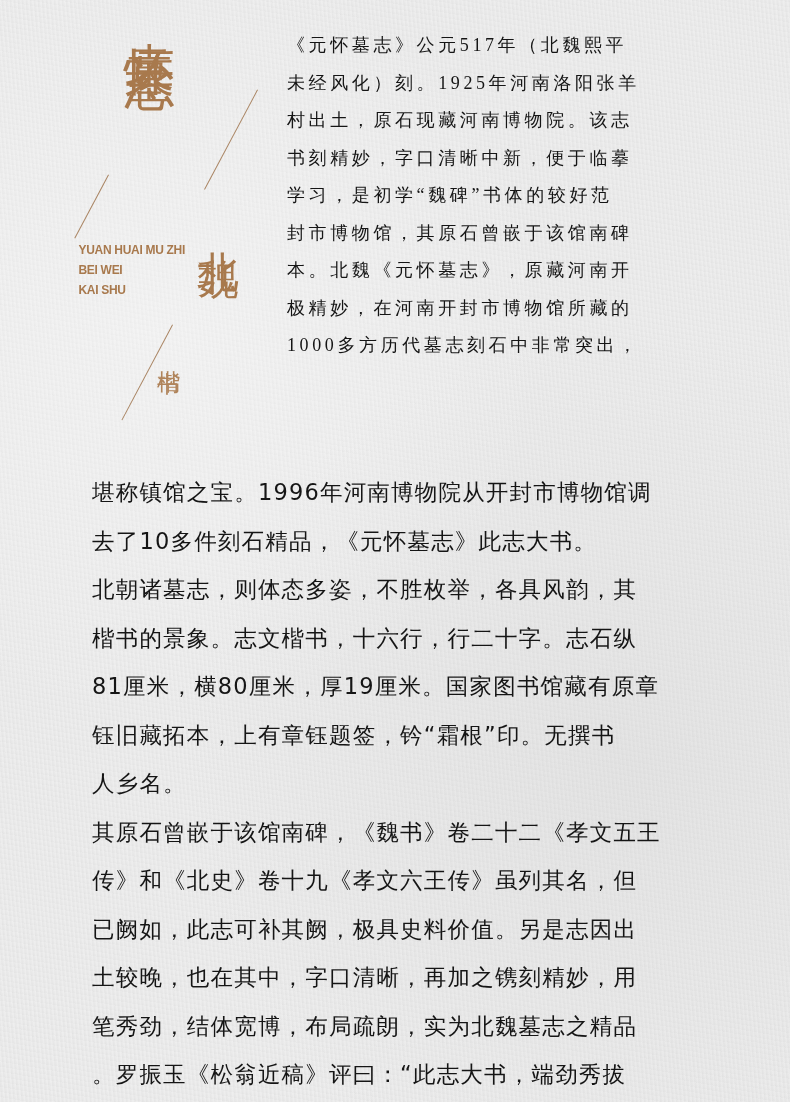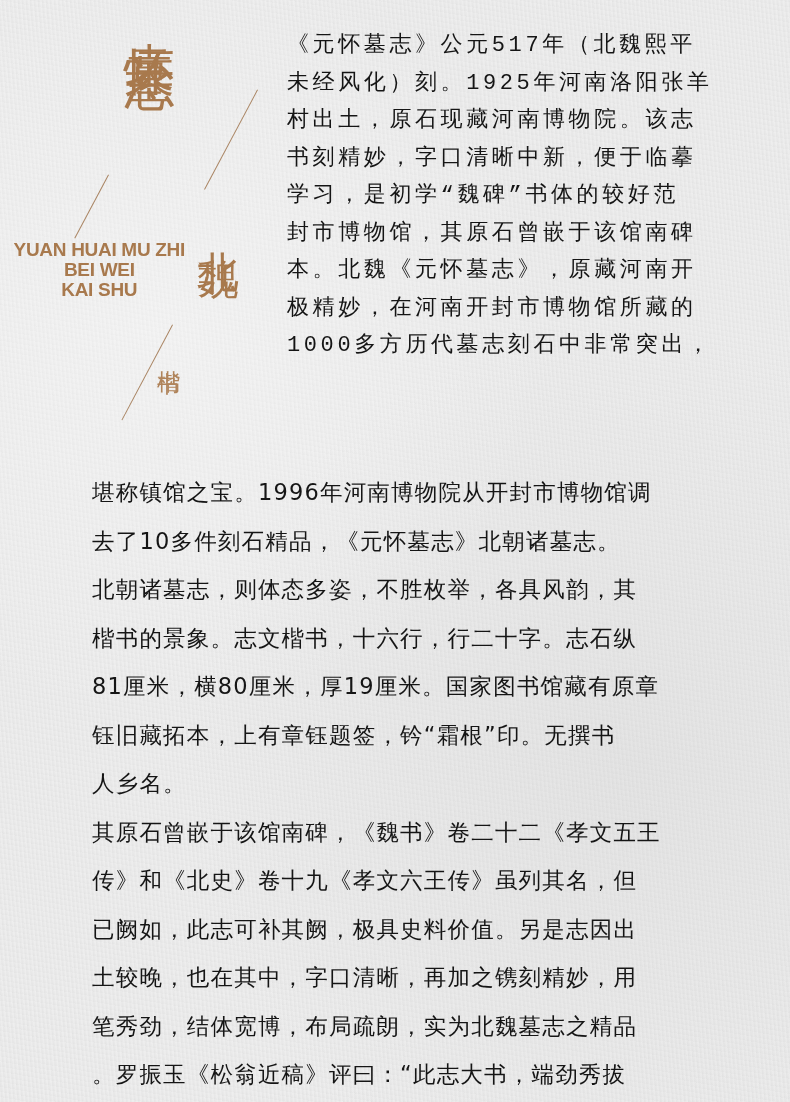--- a/index.html
+++ b/index.html
@@ -27,33 +27,33 @@
     font-size: 42px; line-height: 50px;
     writing-mode: vertical-rl; letter-spacing: 8px;
   }
   .title-style {
     position: absolute; left: 155px; top: 352px;
     color: #b0845b; font-family: "DejaVu Sans", sans-serif;
     font-size: 23px; line-height: 28px;
     writing-mode: vertical-rl; letter-spacing: 2px;
   }
   .pinyin {
-    position: absolute; right: 605px; top: 240px; text-align: center;
+    position: absolute; right: 605px; top: 240px; text-align: left;
     color: #a8794d; font-family: "Liberation Sans", sans-serif;
-    font-weight: bold; font-size: 19px; line-height: 20px; letter-spacing: -0.3px;
+    font-weight: bold; font-size: 12px; line-height: 20px; letter-spacing: -0.3px;
     white-space: nowrap;
   }
   .pinyin div { display: block; }
 
   .deco-line { position: absolute; height: 1px; background: #a98462; transform-origin: 0 0; }
 
   .intro {
     position: absolute; left: 287px; top: 27px; width: 450px;
-    font-size: 22px; line-height: 37.5px; color: #151515; letter-spacing: 3.6px;
-    font-family: Liberation Mono, monospace;
+    font-size: 18px; line-height: 37.5px; color: #151515; letter-spacing: 3.6px;
+    font-family: Liberation Serif, serif;
   }
   .intro p { margin: 0; }
 
   .body-text {
     position: absolute; left: 80px; top: 462px; width: 640px;
     font-size: 22.5px; line-height: 36.5px; color: #151515; letter-spacing: 1.2px;
     font-family: "DejaVu Sans", sans-serif;
   }
   .body-text p { margin: 12px; }
 </style>
@@ -83,21 +83,21 @@
     <p>书刻精妙，字口清晰中新，便于临摹</p>
     <p>学习，是初学“魏碑”书体的较好范</p>
     <p>封市博物馆，其原石曾嵌于该馆南碑</p>
     <p>本。北魏《元怀墓志》，原藏河南开</p>
     <p>极精妙，在河南开封市博物馆所藏的</p>
     <p>1000多方历代墓志刻石中非常突出，</p>
   </div>
 
   <div class="body-text">
     <p>堪称镇馆之宝。1996年河南博物院从开封市博物馆调</p>
-    <p>去了10多件刻石精品，《元怀墓志》北朝诸墓志。</p>
+    <p>去了10多件刻石精品，《元怀墓志》此志大书。</p>
     <p>北朝诸墓志，则体态多姿，不胜枚举，各具风韵，其</p>
     <p>楷书的景象。志文楷书，十六行，行二十字。志石纵</p>
     <p>81厘米，横80厘米，厚19厘米。国家图书馆藏有原章</p>
     <p>钰旧藏拓本，上有章钰题签，钤“霜根”印。无撰书</p>
     <p>人乡名。</p>
     <p>其原石曾嵌于该馆南碑，《魏书》卷二十二《孝文五王</p>
     <p>传》和《北史》卷十九《孝文六王传》虽列其名，但</p>
     <p>已阙如，此志可补其阙，极具史料价值。另是志因出</p>
     <p>土较晚，也在其中，字口清晰，再加之镌刻精妙，用</p>
     <p>笔秀劲，结体宽博，布局疏朗，实为北魏墓志之精品</p>

